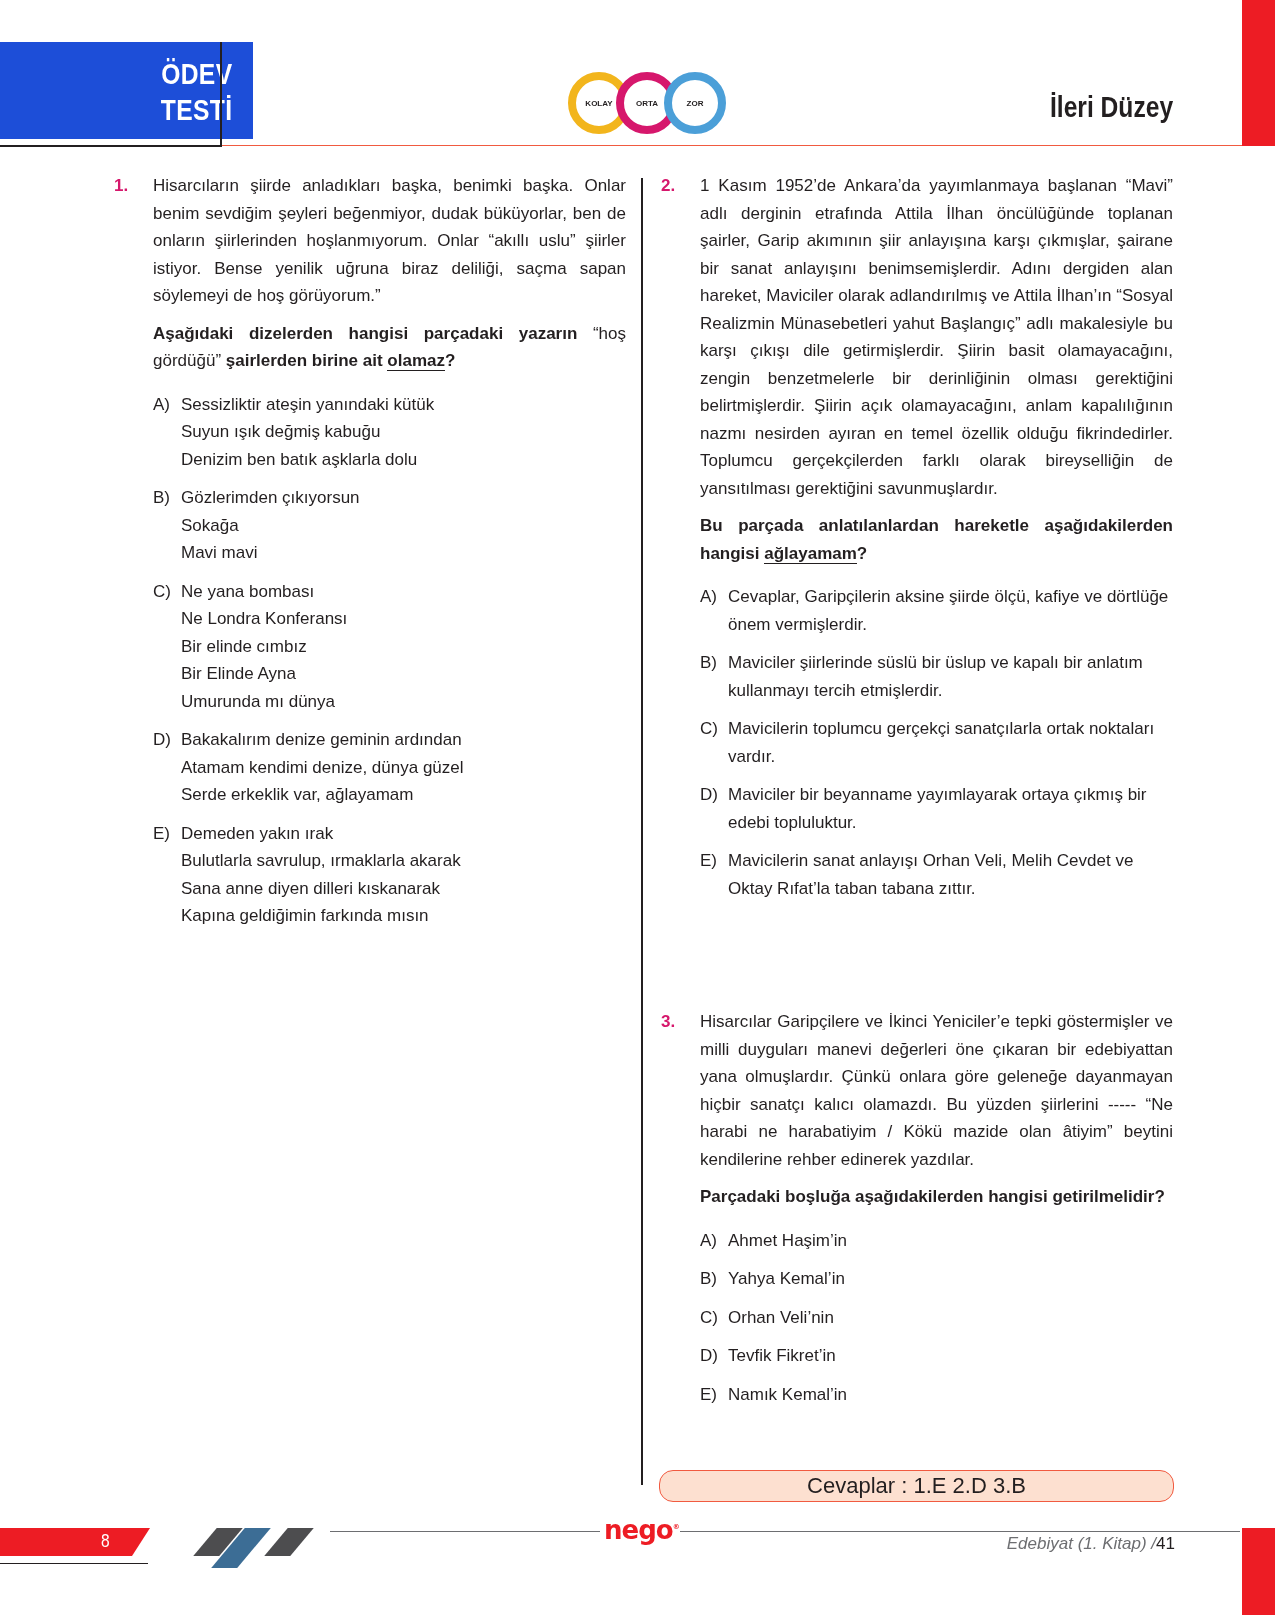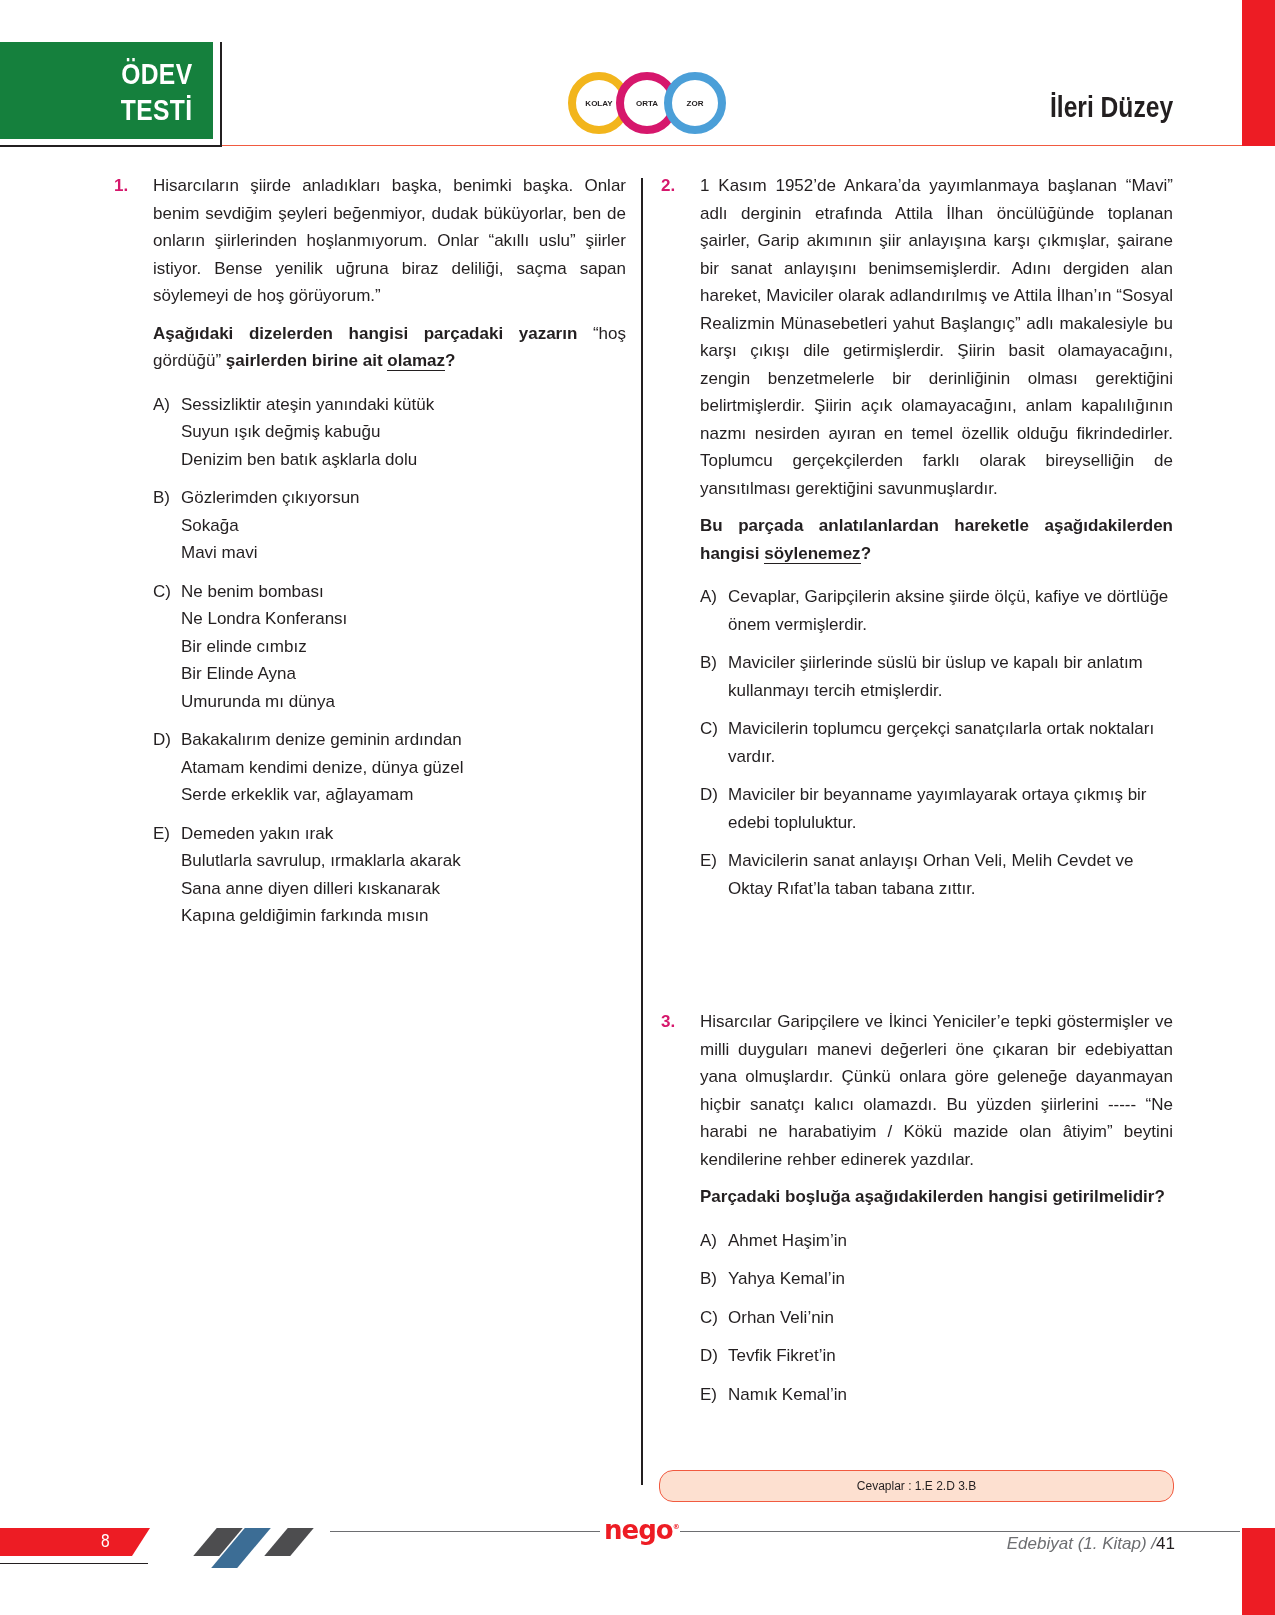--- a/index.html
+++ b/index.html
@@ -4,21 +4,22 @@
 <style>
   html, body { margin: 0; padding: 0; }
   body {
     width: 1275px; height: 1615px; position: relative; overflow: hidden;
     background: #ffffff; color: #231f20;
     font-family: "Liberation Sans", "DejaVu Sans", sans-serif;
   }
   
   .hdr-red {
     position: absolute; left: 0; top: 42px; width: 213px; height: 97px;
-    background: #15803d;
+    background: #1d4ed8;
+    padding-left: 40px;
   }
   .hdr-title {
     position: absolute; right: 20px; top: 14px; text-align: right;
     color: #fff; font-weight: bold; font-size: 30px; line-height: 36px;
     letter-spacing: 0.5px; transform: scaleX(0.82); transform-origin: right top;
   }
   .hdr-vline { position: absolute; left: 220px; top: 42px; width: 2px; height: 104px; background: #231f20; }
   .hdr-underline-left { position: absolute; left: 0; top: 145px; width: 222px; height: 2px; background: #231f20; }
   .hdr-underline-right { position: absolute; left: 222px; top: 145px; width: 1020px; height: 1px; background: #f15a40; }
   .hdr-sidebar { position: absolute; left: 1242px; top: 0; width: 33px; height: 146px; background: #ed1c24; }
@@ -48,21 +49,21 @@
   .opts { margin-left: 39px; margin-top: 16px; }
   .opt { display: flex; margin-bottom: 11px; }
   .opt .lbl { width: 28px; flex: none; }
   .opt .txt { flex: 1; }
   .opt .line { display: block; }
 
   
   .answers {
     position: absolute; left: 659px; top: 1470px; width: 513px; height: 30px;
     background: #fde0d0; border: 1.5px solid #f15a40; border-radius: 14px;
-    display: flex; align-items: center; justify-content: center; font-size: 12px;
+    display: flex; align-items: center; justify-content: center; font-size: 22px;
   }
 
   
   .ftr-red {
     position: absolute; left: 0; top: 1528px; width: 150px; height: 28px;
     background: #ed1c24; clip-path: polygon(0 0, 100% 0, 88% 100%, 0 100%);
   }
   .ftr-num {
     position: absolute; left: 100px; top: 1530px; font-size: 19px; color: #fff;
     transform: scaleX(0.82);
@@ -129,21 +130,21 @@
       <span class="lbl">B)</span>
       <span class="txt">
         <span class="line">Gözlerimden çıkıyorsun</span>
         <span class="line">Sokağa</span>
         <span class="line">Mavi mavi</span>
       </span>
     </div>
     <div class="opt">
       <span class="lbl">C)</span>
       <span class="txt">
-        <span class="line">Ne benim bombası</span>
+        <span class="line">Ne yana bombası</span>
         <span class="line">Ne Londra Konferansı</span>
         <span class="line">Bir elinde cımbız</span>
         <span class="line">Bir Elinde Ayna</span>
         <span class="line">Umurunda mı dünya</span>
       </span>
     </div>
     <div class="opt">
       <span class="lbl">D)</span>
       <span class="txt">
         <span class="line">Bakakalırım denize geminin ardından</span>
@@ -160,21 +161,21 @@
         <span class="line">Kapına geldiğimin farkında mısın</span>
       </span>
     </div>
   </div>
 </div>
 
 <div class="q" style="left:661px; top:172px; width:512px;">
   <span class="num">2.</span>
   <div class="body">1 Kasım 1952’de Ankara’da yayımlanmaya başlanan “Mavi” adlı derginin etrafında Attila İlhan öncülüğünde toplanan şairler, Garip akımının şiir anlayışına karşı çıkmışlar, şairane bir sanat anlayışını benimsemişlerdir. Adını dergiden alan hareket, Maviciler olarak adlandırılmış ve Attila İlhan’ın “Sosyal Realizmin Münasebetleri yahut Başlangıç” adlı makalesiyle bu karşı çıkışı dile getirmişlerdir. Şiirin basit olamayacağını, zengin benzetmelerle bir derinliğinin olması gerektiğini belirtmişlerdir. Şiirin açık olamayacağını, anlam kapalılığının nazmı nesirden ayıran en temel özellik olduğu fikrindedirler. Toplumcu gerçekçilerden farklı olarak bireyselliğin de yansıtılması gerektiğini savunmuşlardır.</div>
   <div class="stem">
-    <span>Bu parçada anlatılanlardan hareketle aşağıdakilerden hangisi </span><u>söylenemez</u><span>?</span>
+    <span>Bu parçada anlatılanlardan hareketle aşağıdakilerden hangisi </span><u>ağlayamam</u><span>?</span>
   </div>
   <div class="opts">
     <div class="opt">
         <span class="lbl">A)</span>
         <span class="txt">Cevaplar, Garipçilerin aksine şiirde ölçü, kafiye ve dörtlüğe önem vermişlerdir.</span>
       </div>
     <div class="opt">
         <span class="lbl">B)</span>
         <span class="txt">Maviciler şiirlerinde süslü bir üslup ve kapalı bir anlatım kullanmayı tercih etmişlerdir.</span>
       </div>

